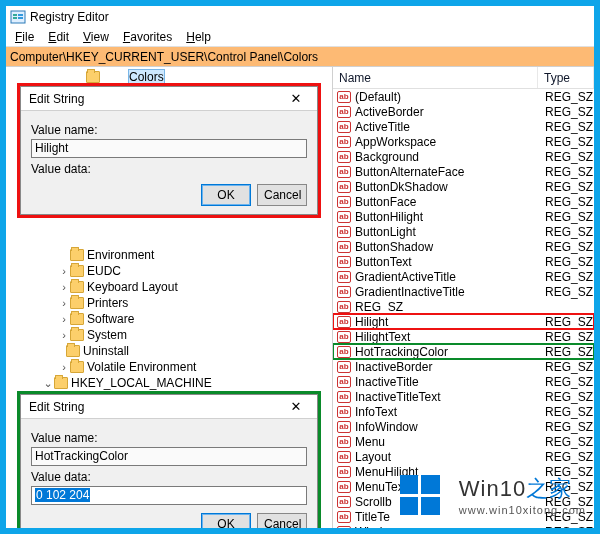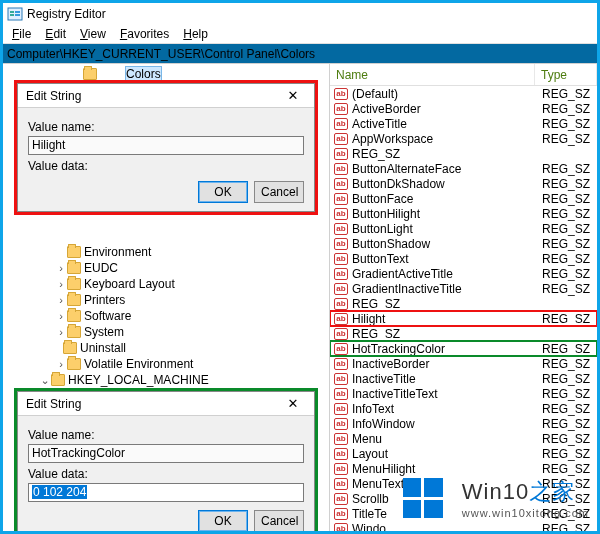--- a/index.html
+++ b/index.html
@@ -1,51 +1,51 @@
 <!DOCTYPE html>
 <html><head>
 <meta charset="utf-8">
 <style>
   * { box-sizing: border-box; }
   html, body { margin: 0; padding: 0; font-family: "Segoe UI", Tahoma, sans-serif; font-size: 12px; color: #000; background: #fff; }
-  #app { position: relative; width: 600px; height: 534px; overflow: hidden; background: #fff; border: 3px solid #0ea5e9; }
+  #app { position: relative; width: 600px; height: 534px; overflow: hidden; background: #fff; border: 6px solid #0ea5e9; }
 
   
   .titlebar { height: 22px; display: flex; align-items: center; padding: 0 4px; background: #fff; }
   .titlebar .icon { width: 16px; height: 16px; margin-right: 4px; }
   .title-text { font-size: 12px; }
 
   
   .menubar { height: 19px; display: flex; align-items: center; padding: 0 2px; border-bottom: 1px solid #e0e0e0; background: #fff; }
   .menubar .menu-item { padding: 1px 7px; cursor: default; }
   .menubar .menu-item:first-letter { text-decoration: underline; }
 
   
-  .addressbar { height: 20px; display: flex; align-items: center; border-bottom: 1px solid #d0d0d0; padding: 0 4px; background: #0369a1; }
+  .addressbar { height: 20px; display: flex; align-items: center; border-bottom: 1px solid #d0d0d0; padding: 0 4px; background: #fdba74; }
   .addressbar span { font-size: 12px; }
 
   
   .main { display: flex; height: calc(534px - 22px - 19px - 20px - 2px); }
   .tree { width: 326px; overflow: hidden; background: #fff; position: relative; }
   .divider-v { width: 1px; background: #d0d0d0; }
   .listpane { flex: 1; overflow: hidden; background: #fff; position: relative; }
 
   
   .tree-inner { padding: 2px 0 0 0; }
   .tree-row { display: flex; align-items: center; height: 16px; white-space: nowrap; }
   .expander { width: 12px; text-align: center; color: #555; font-size: 11px; line-height: 14px; cursor: default; user-select: none; }
   .expander.empty { color: transparent; }
   .folder-ico { width: 14px; height: 12px; background: #fccf6b; border: 1px solid #d6a637; border-radius: 1px; margin-right: 3px; position: relative; }
   .folder-ico::before { content: ""; position: absolute; top: -3px; left: 0; width: 6px; height: 3px; background: #fccf6b; border: 1px solid #d6a637; border-bottom: none; border-radius: 1px 1px 0 0; }
   .tree-label {}
   .tree-row.selected .tree-label { background: #cde8ff; outline: 1px solid #7ab7e8; margin-left: 26px; }
 
   
   .list-header { display: flex; height: 22px; border-bottom: 1px solid #e0e0e0; align-items: center; background: #fff; }
-  .list-header .col { padding: 0 6px; height: 100%; display: flex; align-items: center; border-right: 1px solid #e8e8e8; font-size: 12px; color: #4d7c0f; }
+  .list-header .col { padding: 0 6px; height: 100%; display: flex; align-items: center; border-right: 1px solid #e8e8e8; font-size: 12px; color: #0f172a; }
   .col-name { width: 205px; }
   .col-type { flex: 1; }
 
   .list-body { overflow: hidden; }
   .list-row { display: flex; align-items: center; height: 15px; padding-left: 4px; }
   .val-ico { width: 14px; height: 12px; background: #fff; border: 1px solid #cc3333; border-radius: 2px; margin-right: 4px; position: relative; display: flex; align-items: center; justify-content: center; }
   .val-ico::after { content: "ab"; color: #cc3333; font-size: 8px; font-weight: bold; line-height: 8px; }
   .cell-name { width: 190px; white-space: nowrap; overflow: hidden; }
   .cell-type { white-space: nowrap; }
   .list-row.hi-red { outline: 2px solid #e11; outline-offset: -1px; }
@@ -223,20 +223,21 @@
             <span class="cell-name">ActiveTitle</span>
             <span class="cell-type">REG_SZ</span>
           </div>
           <div class="list-row">
             <span class="val-ico"></span>
             <span class="cell-name">AppWorkspace</span>
             <span class="cell-type">REG_SZ</span>
           </div>
           <div class="list-row">
             <span class="val-ico"></span>
+            <span class="cell-name">Background</span>
             <span class="cell-type">REG_SZ</span>
           </div>
           <div class="list-row">
             <span class="val-ico"></span>
             <span class="cell-name">ButtonAlternateFace</span>
             <span class="cell-type">REG_SZ</span>
           </div>
           <div class="list-row">
             <span class="val-ico"></span>
             <span class="cell-name">ButtonDkShadow</span>
@@ -281,20 +282,21 @@
             <span class="val-ico"></span>
             <span class="cell-type">REG_SZ</span>
           </div>
           <div class="list-row hi-red">
             <span class="val-ico"></span>
             <span class="cell-name">Hilight</span>
             <span class="cell-type">REG_SZ</span>
           </div>
           <div class="list-row">
             <span class="val-ico"></span>
+            <span class="cell-name">HilightText</span>
             <span class="cell-type">REG_SZ</span>
           </div>
           <div class="list-row hi-green">
             <span class="val-ico"></span>
             <span class="cell-name">HotTrackingColor</span>
             <span class="cell-type">REG_SZ</span>
           </div>
           <div class="list-row">
             <span class="val-ico"></span>
             <span class="cell-name">InactiveBorder</span>

